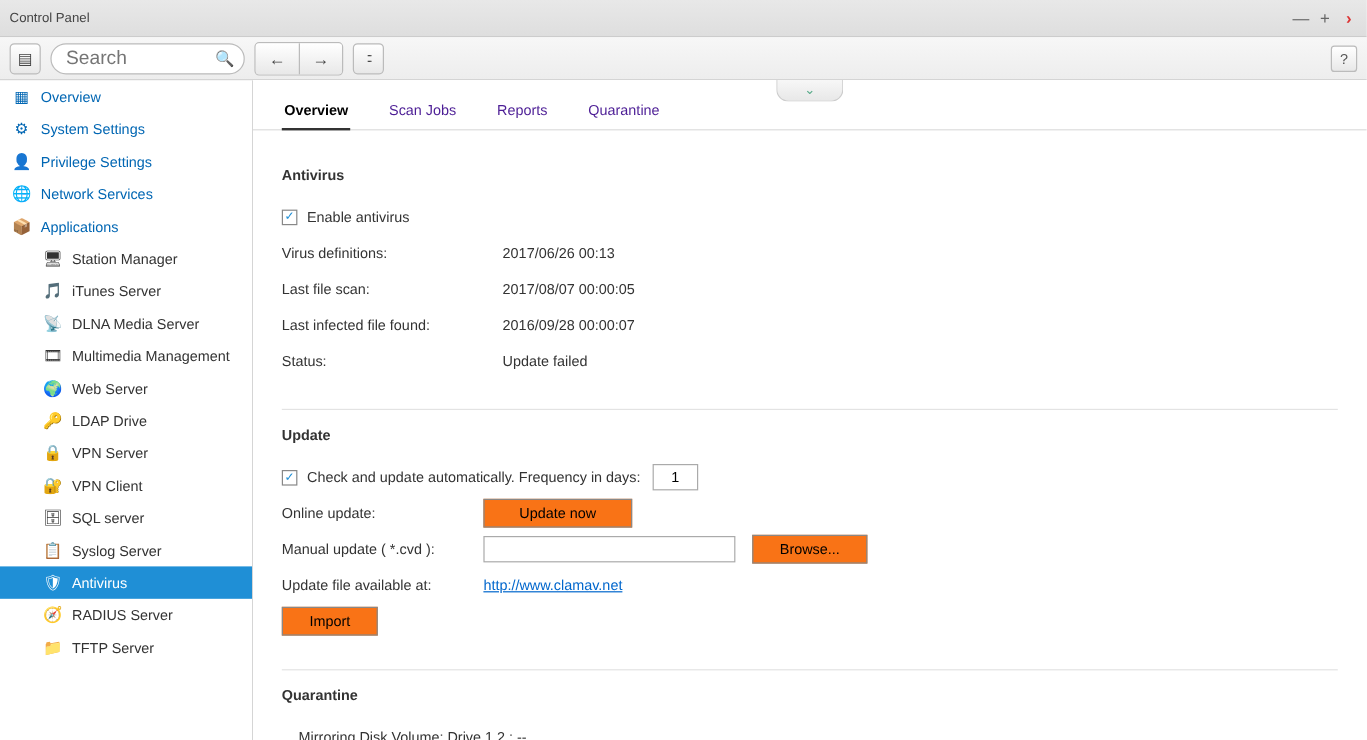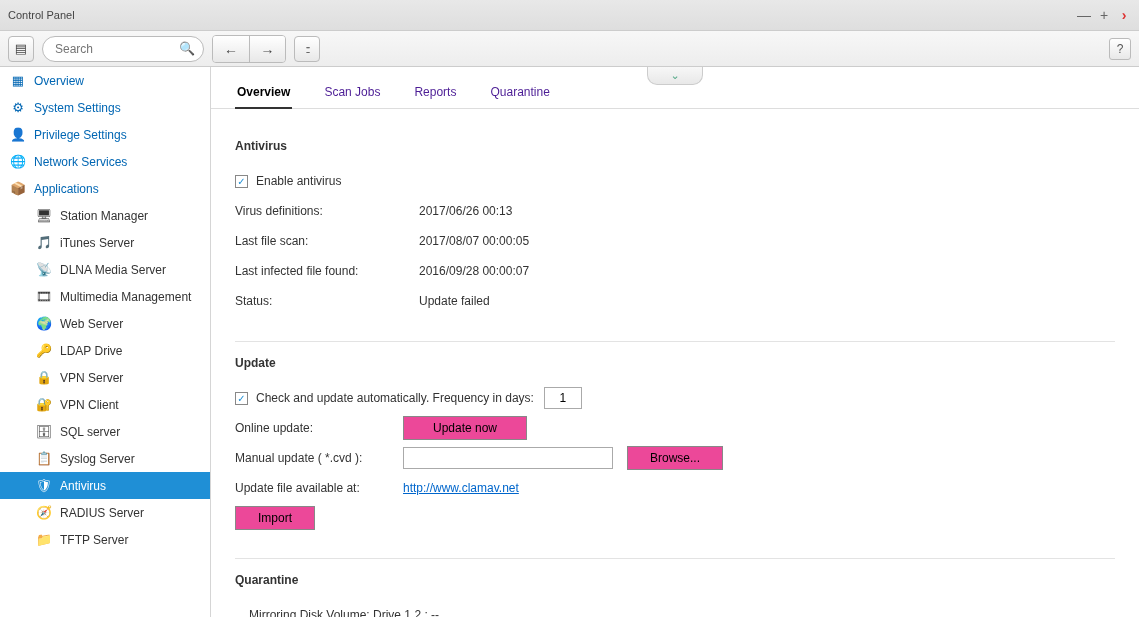--- a/index.html
+++ b/index.html
@@ -4,21 +4,21 @@
 <style>
 * { margin:0; padding:0; box-sizing:border-box; font-family:Arial,Helvetica,sans-serif; }
 body { width:1139px; height:617px; background:#f5f5f5; overflow:hidden; position:relative; }
 .titlebar { height:16px; background:linear-gradient(#e8e8e8,#dedede); border-bottom:1px solid #ccc; font-size:11px; color:#444; padding:15px 8px; display:flex; align-items:center; }
 .titlebar .spacer { flex:1; }
 .win-btn { width:14px; height:14px; margin-left:6px; font-size:14px; line-height:14px; text-align:center; color:#666; cursor:pointer; }
 .win-close { color:#d33; font-weight:bold; }
 .toolbar { height:36px; background:linear-gradient(#f7f7f7,#ededed); border-bottom:1px solid #ccc; display:flex; align-items:center; padding:0 8px; gap:8px; }
 .tb-btn { width:26px; height:26px; border:1px solid #bbb; border-radius:4px; background:linear-gradient(#fff,#e8e8e8); display:flex; align-items:center; justify-content:center; font-size:13px; color:#444; cursor:pointer; }
 .search-box { position:relative; width:162px; }
-.search-box input { width:100%; height:26px; border:1px solid #bbb; border-radius:13px; padding:0 28px 0 12px; font-size:12px; color:#b91c1c; background:#fff; }
+.search-box input { width:100%; height:26px; border:1px solid #bbb; border-radius:13px; padding:0 28px 0 12px; font-size:16px; color:#b91c1c; background:#fff; }
 .search-box .mag { position:absolute; right:8px; top:5px; font-size:13px; color:#888; }
 .nav-group { display:flex; border:1px solid #bbb; border-radius:4px; overflow:hidden; }
 .nav-group .nav-btn { width:36px; height:26px; background:linear-gradient(#fff,#e8e8e8); display:flex; align-items:center; justify-content:center; font-size:14px; color:#444; cursor:pointer; }
 .nav-group .nav-btn + .nav-btn { border-left:1px solid #bbb; }
 .help-btn { margin-left:auto; width:22px; height:22px; border:1px solid #bbb; border-radius:3px; background:linear-gradient(#fff,#e8e8e8); font-size:12px; color:#555; display:flex; align-items:center; justify-content:center; cursor:pointer; }
 .body { display:flex; height:561px; }
 .sidebar { width:211px; background:#fff; border-right:1px solid #d5d5d5; overflow-y:auto; }
 .side-item { display:flex; align-items:center; height:27px; padding:0 10px; font-size:12px; color:#0066b3; cursor:pointer; gap:8px; }
 .side-item.sub { padding-left:36px; color:#333; }
 .side-item.active { background:#1f8fd6; color:#fff; }
@@ -31,21 +31,21 @@
 .panel { padding:16px 24px 40px 24px; font-size:12px; color:#333; }
 .sect-title { font-weight:bold; margin:14px 0 14px 0; }
 .row { display:flex; align-items:center; min-height:28px; margin-bottom:2px; }
 .row .lbl { width:184px; }
 .row .val { }
 .chk { width:13px; height:13px; border:1px solid #888; margin-right:8px; display:inline-flex; align-items:center; justify-content:center; font-size:10px; color:#1f8fd6; background:#fff; cursor:pointer; }
 .chk.checked::after { content:"✓"; }
 .txt-in { height:22px; border:1px solid #aaa; padding:0 6px; font-size:12px; }
 .small-in { width:38px; text-align:center; margin-left:10px; }
 .wide-in { width:210px; }
-.btn { height:24px; padding:0 22px; border:1px solid #888; background:#ec4899; font-size:12px; cursor:pointer; display:inline-flex; align-items:center; justify-content:center; }
+.btn { height:24px; padding:0 22px; border:1px solid #888; background:#f97316; font-size:12px; cursor:pointer; display:inline-flex; align-items:center; justify-content:center; }
 .link { color:#0066cc; text-decoration:underline; cursor:pointer; }
 .divider { height:1px; background:#e3e3e3; margin:26px 0 10px 0; }
 .indent { padding-left:14px; }
 </style>
 </head>
 <body>
 
 <div class="titlebar">
   <span>Control Panel</span>
   <span class="spacer"></span>

